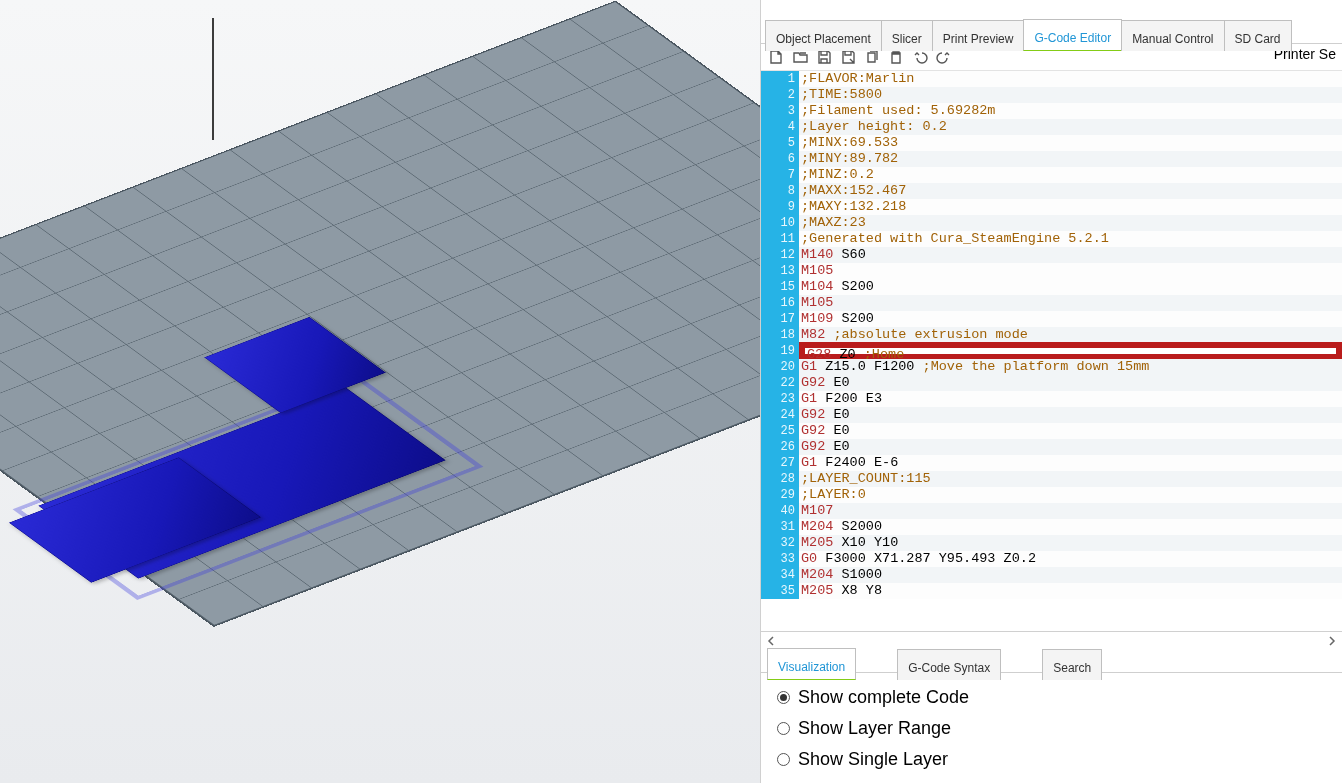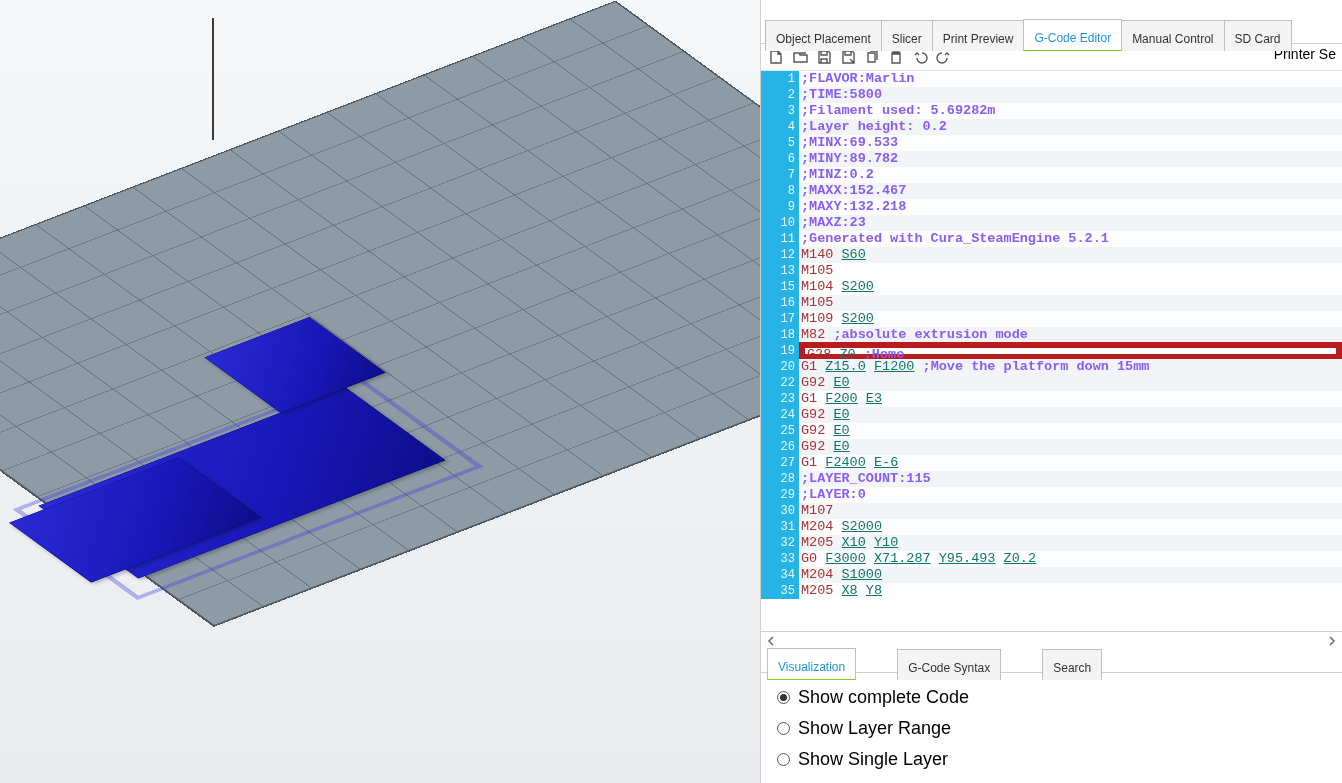--- a/index.html
+++ b/index.html
@@ -146,23 +146,23 @@
   .code-line.odd  .code-text { background: #f2f5f7; }
   .gutter {
     width: 38px;
     text-align: right;
     padding-right: 4px;
     background: #26b3e6;
     color: #e8f7fd;
     font-size: 12px;
   }
   .code-text { flex: 1; padding-left: 2px; }
-  .tok-comment { color: #8b5cf6; font-weight: bold; }
+  .tok-comment { color: #a16207; }
   .tok-cmd     { color: #b03030; }
-  .tok-param   { color: #0f766e; text-decoration: underline; }
+  .tok-param   { color: #000000; }
   .hl-line .code-text {
     border: 6px solid #b91c1c;
     margin: -1px 0;
     height: 18px;
     line-height: 14px;
     background: #fff !important;
   }
 
   .hscroll {
     height: 18px;
@@ -324,21 +324,21 @@
           <div class="code-line even hl-line"><div class="gutter">19</div><div class="code-text"><span class="tok-cmd">G28</span><span class=""> </span><span class="tok-param">Z0</span><span class=""> </span><span class="tok-comment">;Home</span></div></div>
           <div class="code-line odd"><div class="gutter">20</div><div class="code-text"><span class="tok-cmd">G1</span><span class=""> </span><span class="tok-param">Z15.0</span><span class=""> </span><span class="tok-param">F1200</span><span class=""> </span><span class="tok-comment">;Move the platform down 15mm</span></div></div>
           <div class="code-line odd"><div class="gutter">22</div><div class="code-text"><span class="tok-cmd">G92</span><span class=""> </span><span class="tok-param">E0</span></div></div>
           <div class="code-line even"><div class="gutter">23</div><div class="code-text"><span class="tok-cmd">G1</span><span class=""> </span><span class="tok-param">F200</span><span class=""> </span><span class="tok-param">E3</span></div></div>
           <div class="code-line odd"><div class="gutter">24</div><div class="code-text"><span class="tok-cmd">G92</span><span class=""> </span><span class="tok-param">E0</span></div></div>
           <div class="code-line even"><div class="gutter">25</div><div class="code-text"><span class="tok-cmd">G92</span><span class=""> </span><span class="tok-param">E0</span></div></div>
           <div class="code-line odd"><div class="gutter">26</div><div class="code-text"><span class="tok-cmd">G92</span><span class=""> </span><span class="tok-param">E0</span></div></div>
           <div class="code-line even"><div class="gutter">27</div><div class="code-text"><span class="tok-cmd">G1</span><span class=""> </span><span class="tok-param">F2400</span><span class=""> </span><span class="tok-param">E-6</span></div></div>
           <div class="code-line odd"><div class="gutter">28</div><div class="code-text"><span class="tok-comment">;LAYER_COUNT:115</span></div></div>
           <div class="code-line even"><div class="gutter">29</div><div class="code-text"><span class="tok-comment">;LAYER:0</span></div></div>
-          <div class="code-line odd"><div class="gutter">30</div><div class="code-text"><span class="tok-cmd">M107</span></div></div>
+          <div class="code-line odd"><div class="gutter">40</div><div class="code-text"><span class="tok-cmd">M107</span></div></div>
           <div class="code-line even"><div class="gutter">31</div><div class="code-text"><span class="tok-cmd">M204</span><span class=""> </span><span class="tok-param">S2000</span></div></div>
           <div class="code-line odd"><div class="gutter">32</div><div class="code-text"><span class="tok-cmd">M205</span><span class=""> </span><span class="tok-param">X10</span><span class=""> </span><span class="tok-param">Y10</span></div></div>
           <div class="code-line even"><div class="gutter">33</div><div class="code-text"><span class="tok-cmd">G0</span><span class=""> </span><span class="tok-param">F3000</span><span class=""> </span><span class="tok-param">X71.287</span><span class=""> </span><span class="tok-param">Y95.493</span><span class=""> </span><span class="tok-param">Z0.2</span></div></div>
           <div class="code-line odd"><div class="gutter">34</div><div class="code-text"><span class="tok-cmd">M204</span><span class=""> </span><span class="tok-param">S1000</span></div></div>
           <div class="code-line even"><div class="gutter">35</div><div class="code-text"><span class="tok-cmd">M205</span><span class=""> </span><span class="tok-param">X8</span><span class=""> </span><span class="tok-param">Y8</span></div></div>
         </div>
     </div>
 
     <div class="hscroll">
       <div class="arrow left">

